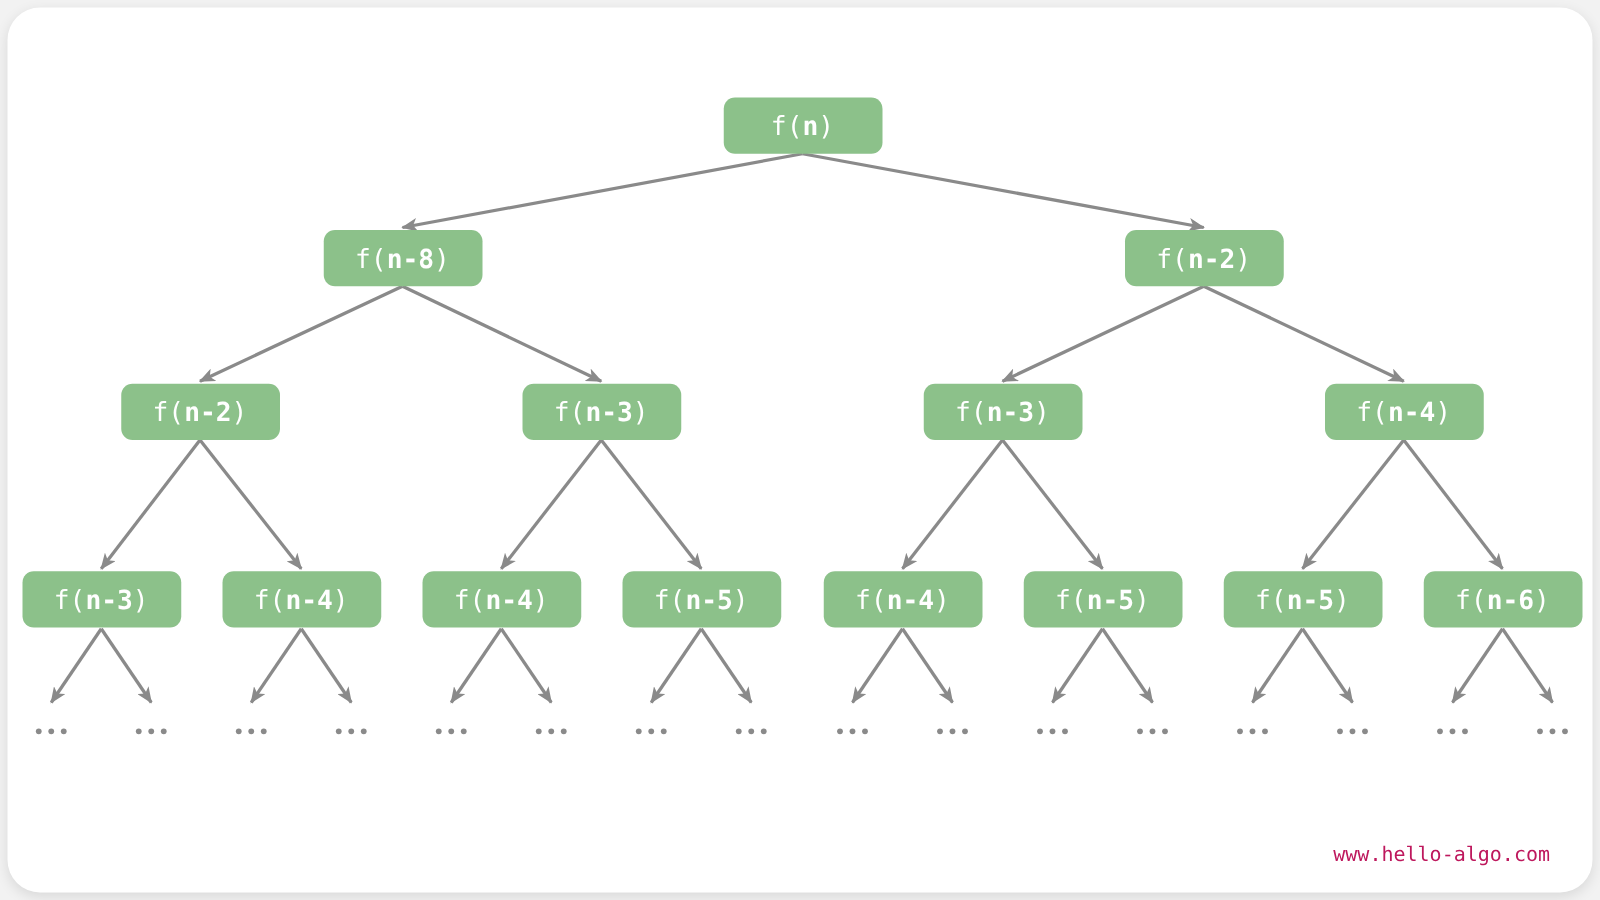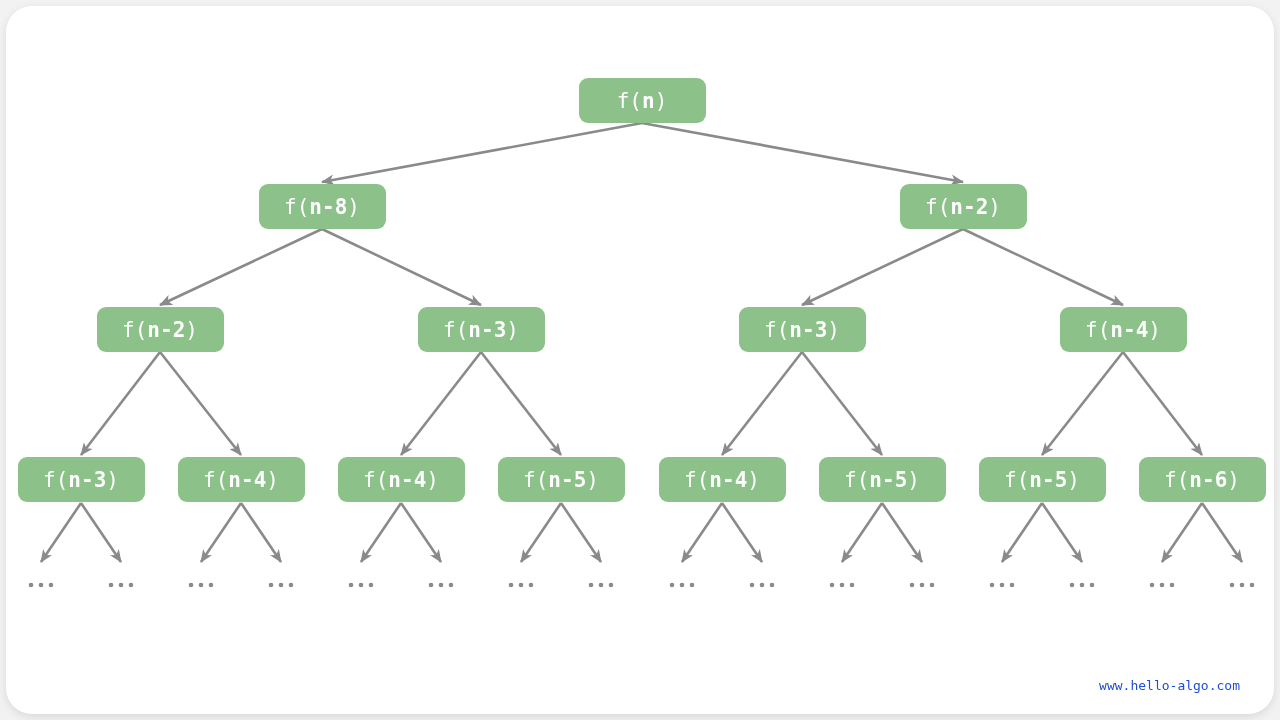--- a/index.html
+++ b/index.html
@@ -38,22 +38,22 @@
     color: #ffffff;
     font-size: 21px;
     font-family: "DejaVu Sans Mono", "Liberation Mono", monospace;
     white-space: nowrap;
   }
   .node .arg { font-weight: bold; }
   .watermark {
     position: absolute;
     right: 34px;
     bottom: 21px;
-    font-size: 13px;
-    color: #1d4ed8;
+    font-size: 16px;
+    color: #be185d;
     font-family: "DejaVu Sans Mono", "Liberation Mono", monospace;
   }
 </style>
 </head>
 <body>
 
 <div class="page">
   <div class="card">
     <svg class="edges" viewBox="0 0 1268 708" xmlns="http://www.w3.org/2000/svg">
       <defs>

